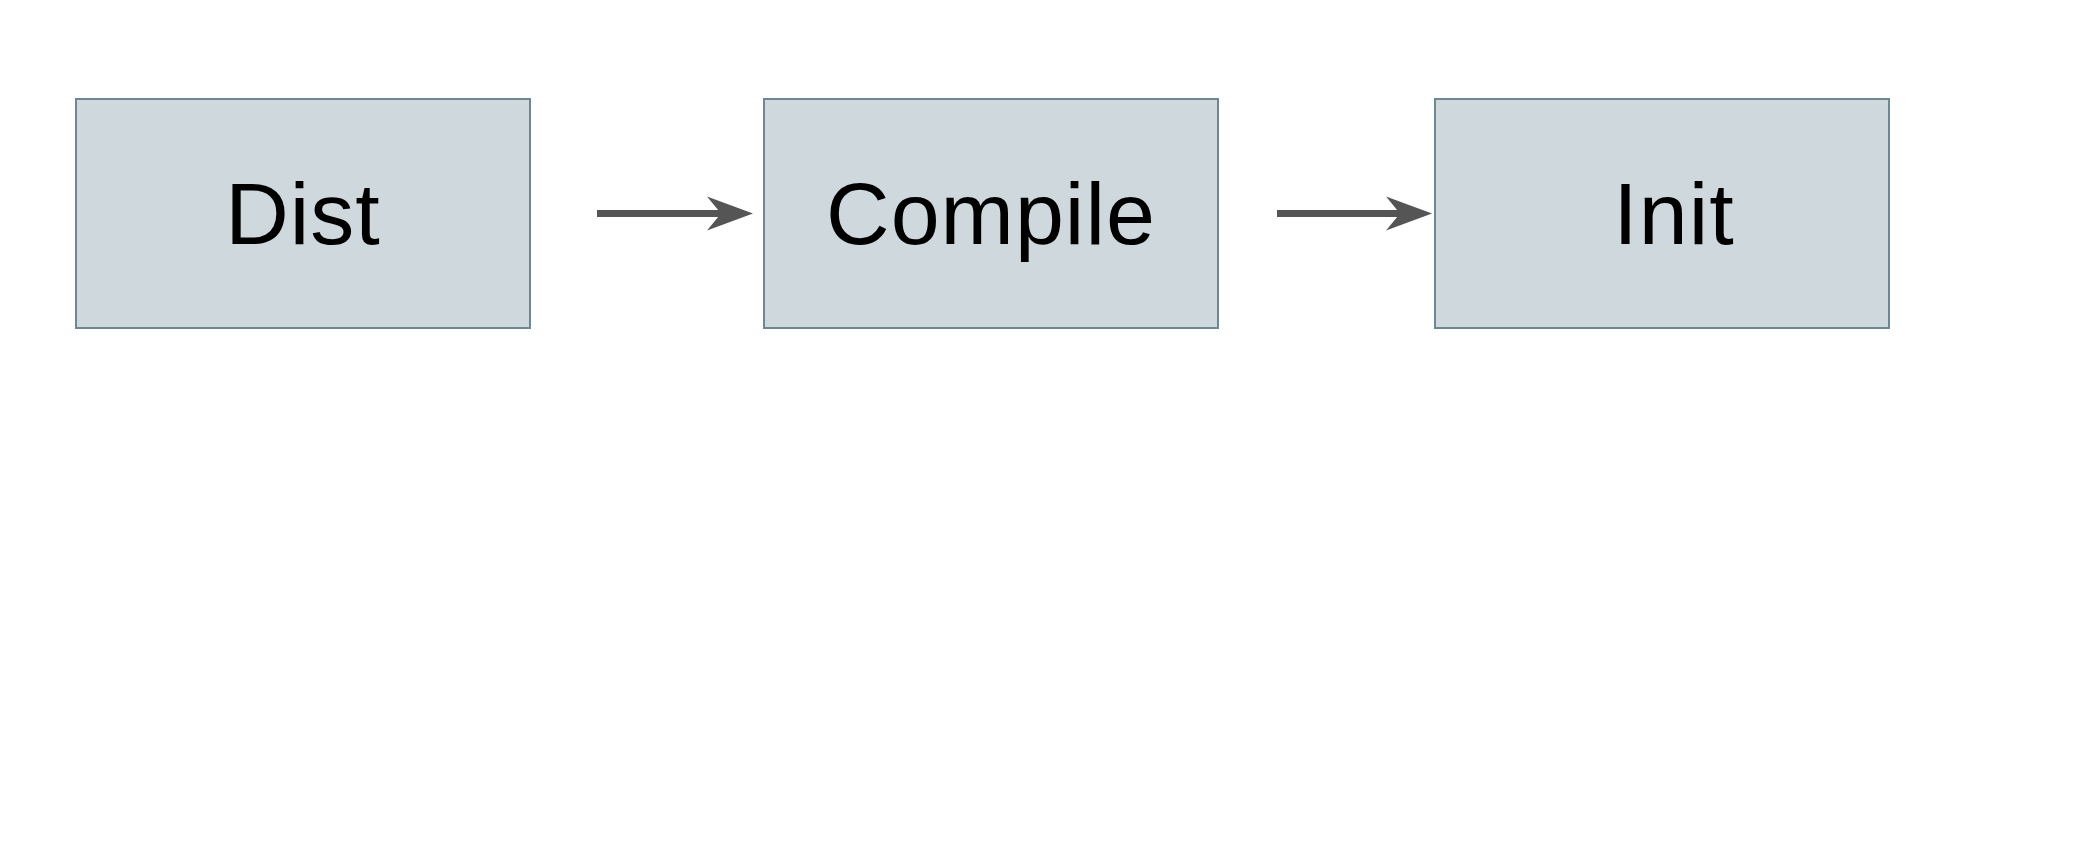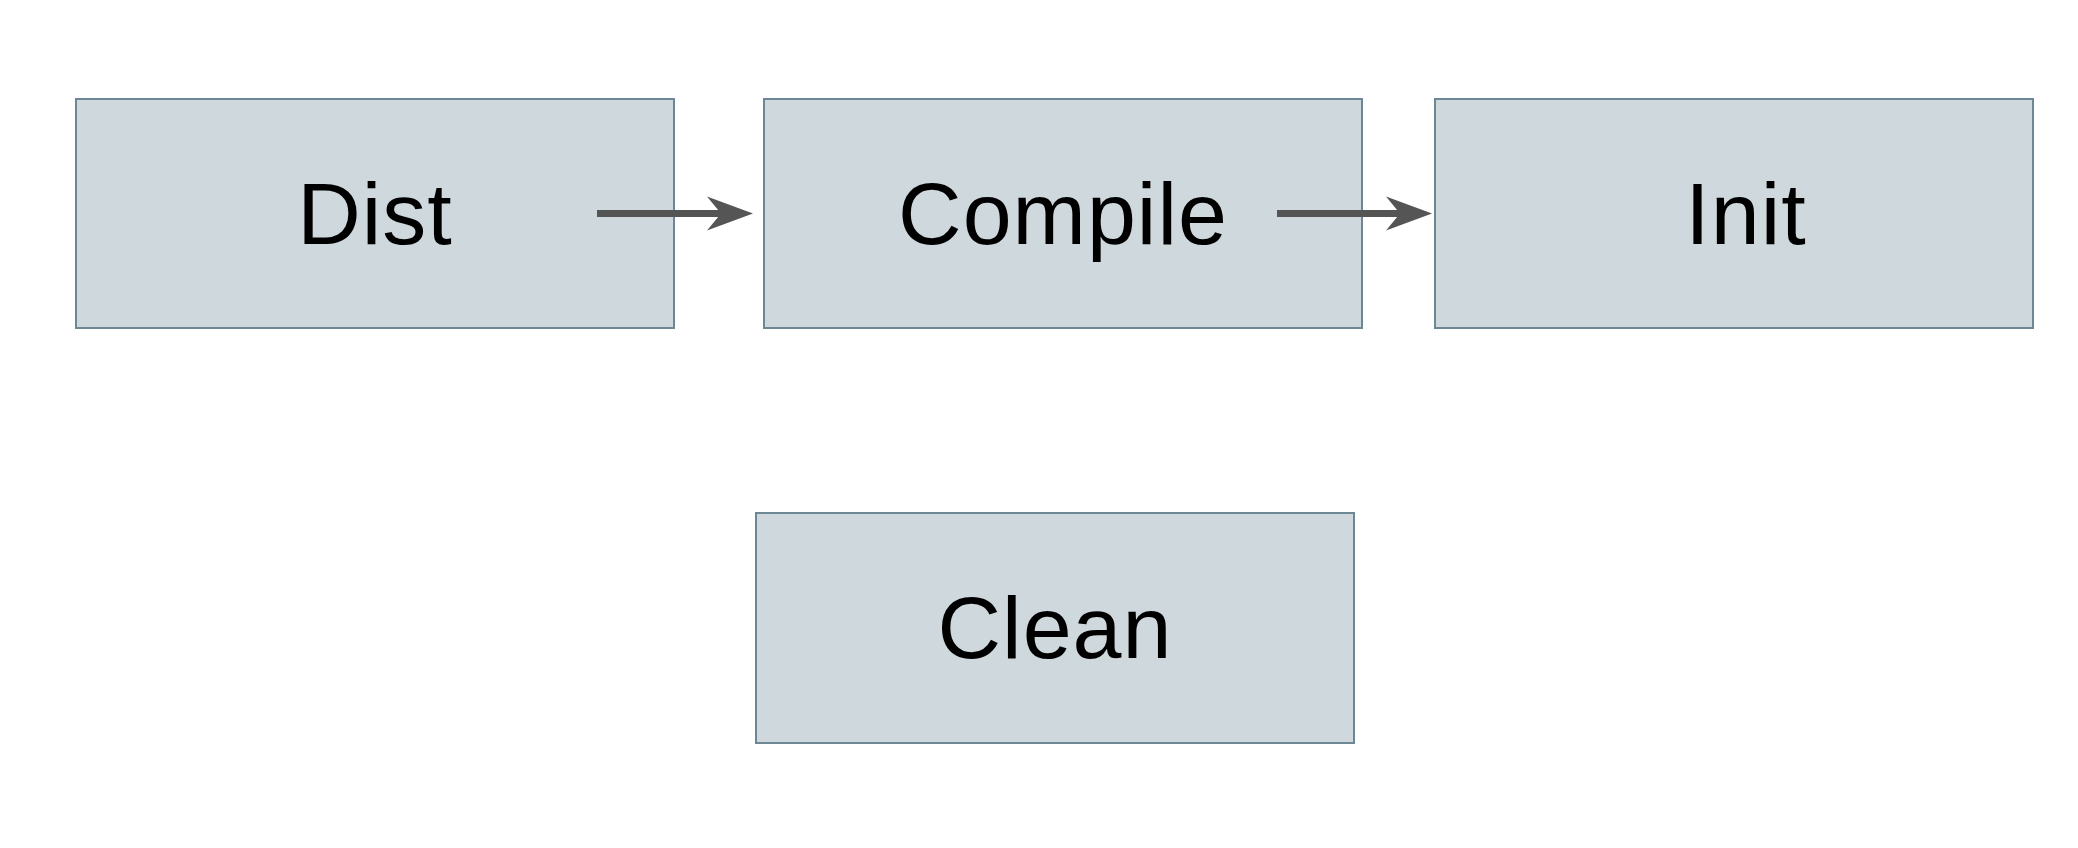--- a/index.html
+++ b/index.html
@@ -12,21 +12,21 @@
   }
   .canvas {
     position: relative;
     width: 2078px;
     height: 848px;
     background: var(--bg, #ffffff);
     overflow: hidden;
   }
   .node {
     position: absolute;
-    width: 600px;
+    width: 456px;
     height: 231px;
     background: var(--node-fill, #cfd8dc);
     border: 2.5px solid var(--node-border, #6d8794);
     box-sizing: border-box;
     display: flex;
     align-items: center;
     justify-content: center;
     font-size: 88px;
     letter-spacing: 1px;
     color: var(--text, #000000);
@@ -63,23 +63,20 @@
   </div>
 
   <div class="node node-compile">
     <span>Compile</span>
   </div>
 
   <div class="node node-init">
     <span>Init</span>
   </div>
 
-  <div class="node node-clean">
-    <span>Clean</span>
-  </div>
 
   <svg class="edges" viewBox="0 0 2078 848" xmlns="http://www.w3.org/2000/svg">
 
     <g>
       <line class="edge-line" x1="597" y1="213.5" x2="725" y2="213.5"></line>
       <polygon class="edge-head" points="753,213.5 707,196.5 721,213.5 707,230.5"></polygon>
     </g>
 
     <g>
       <line class="edge-line" x1="1277" y1="213.5" x2="1404" y2="213.5"></line>

